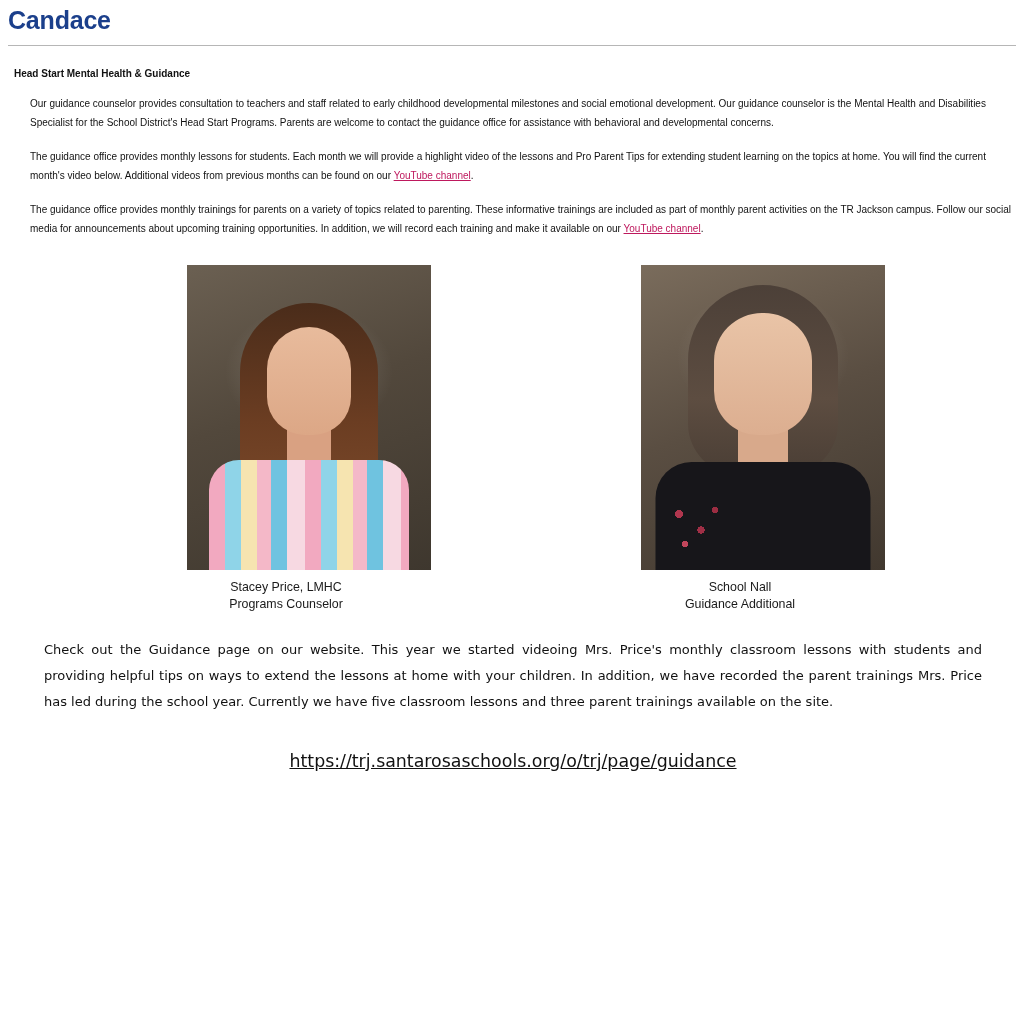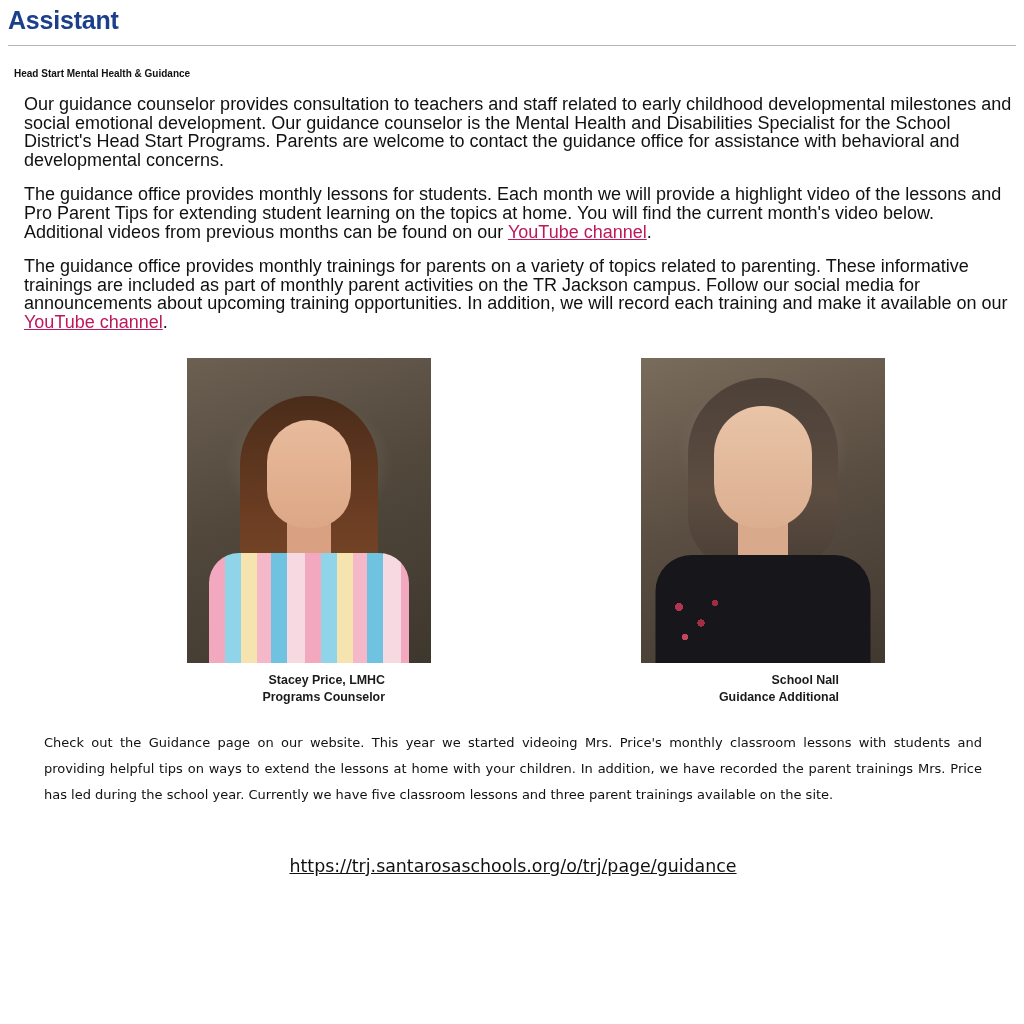--- a/index.html
+++ b/index.html
@@ -36,41 +36,40 @@
     padding: 0 12px 0 14px;
   }
   .section-heading {
     font-size: 10px;
     font-weight: bold;
     color: #111111;
     margin-top: 22px;
     margin-bottom: 0;
   }
   p.body-text {
-    font-size: 18px;
+    font-size: 10px;
     line-height: 18.6px;
     color: #111111;
-    margin: 16px 0 0 10px;
+    margin: 16px 0 0 16px;
     text-align: left;
   }
   a.inline-link {
     color: #be185d;
     text-decoration: underline;
   }
   .photos {
     margin-top: 26px;
     display: flex;
     justify-content: center;
     gap: 256px;
     align-items: flex-start;
   }
   .photo-block {
     width: 198px;
-    text-align: right;
-    font-weight: bold;
+    text-align: center;
   }
   .photo {
     width: 244px;
     height: 305px;
     display: block;
     margin: 0 auto;
     border: 0;
   }
   .photo.p1 {
     background:
@@ -198,36 +197,36 @@
   }
   .highlight {
     margin: 24px 30px 0 30px;
     font-size: 13px;
     line-height: 26px;
     color: #111111;
     text-align: justify;
     font-family: "DejaVu Sans", sans-serif;
   }
   .url-line {
-    margin-top: 48px;
+    margin-top: 36px;
     text-align: center;
     font-size: 17.4px;
     font-family: "DejaVu Sans", sans-serif;
     color: #111111;
   }
   .url-line span {
     text-decoration: underline;
   }
 </style>
 </head>
 <body>
 
 <div class="page">
 
-  <h1 class="page-title">Assistant</h1>
+  <h1 class="page-title">Candace</h1>
   <div class="title-rule"></div>
 
   <div class="content">
 
     <div class="section-heading">Head Start Mental Health &amp; Guidance</div>
 
     <p class="body-text">Our guidance counselor provides consultation to teachers and staff related to early childhood developmental milestones and social emotional development.  Our guidance counselor is the Mental Health and Disabilities Specialist for the School District's Head Start Programs.  Parents are welcome to contact the guidance office for assistance with behavioral and developmental concerns.</p>
 
     <p class="body-text"><span>The guidance office provides monthly lessons for students.  Each month we will provide a highlight video of the lessons and Pro Parent Tips for extending student learning on the topics at home.  You will find the current month's video below.  Additional videos from previous months can be found on our </span><a class="inline-link" href="#">YouTube channel</a><span>.</span></p>
 

